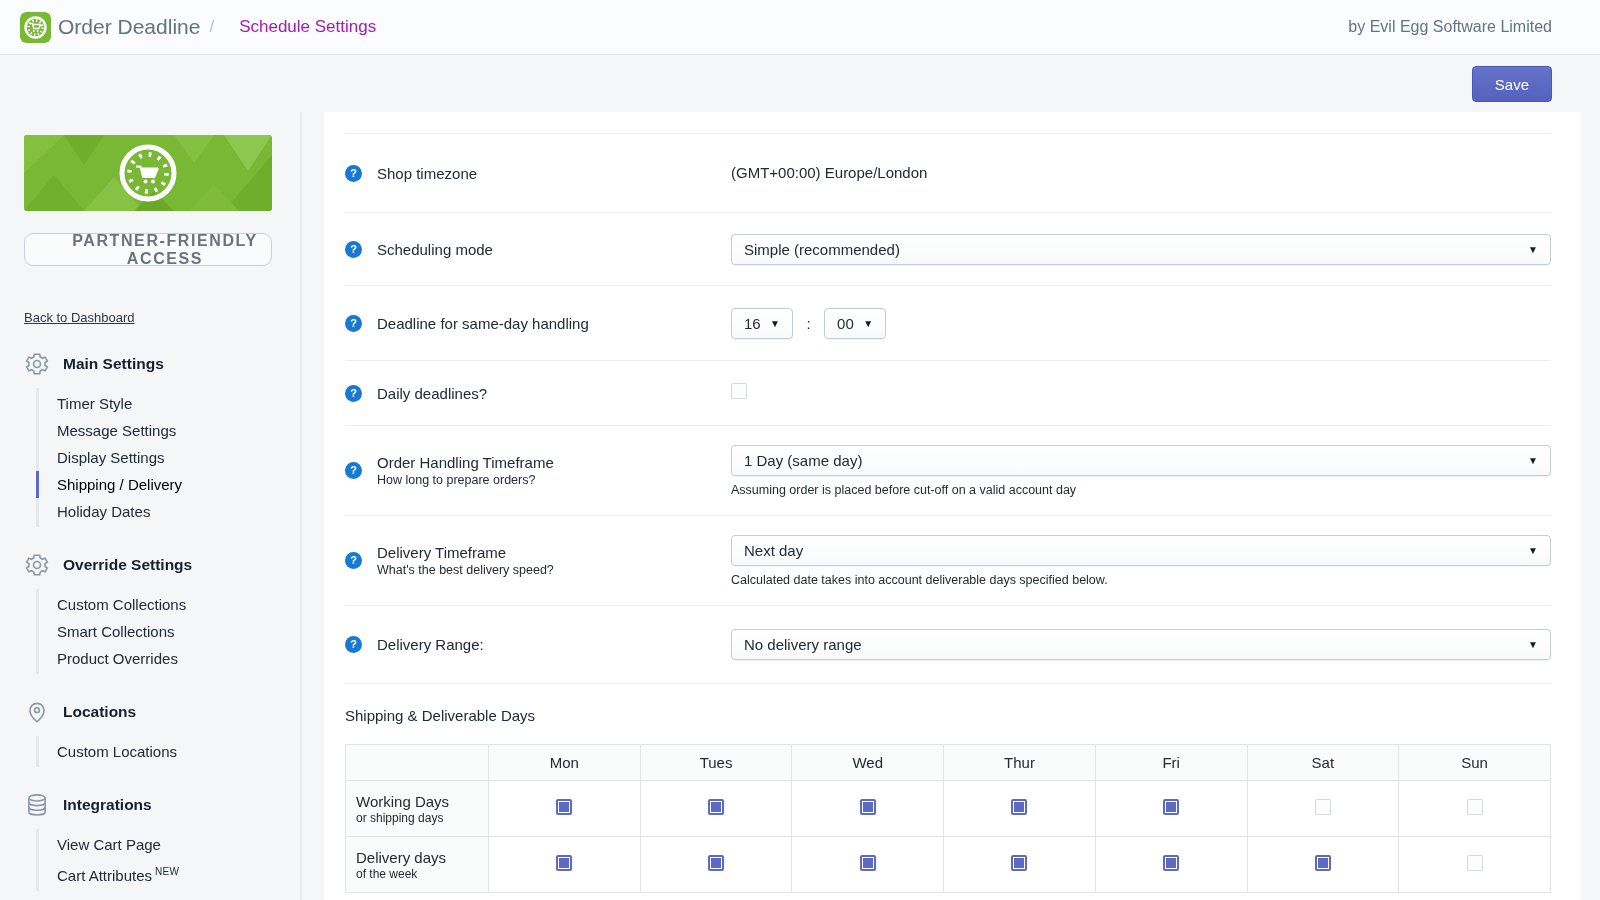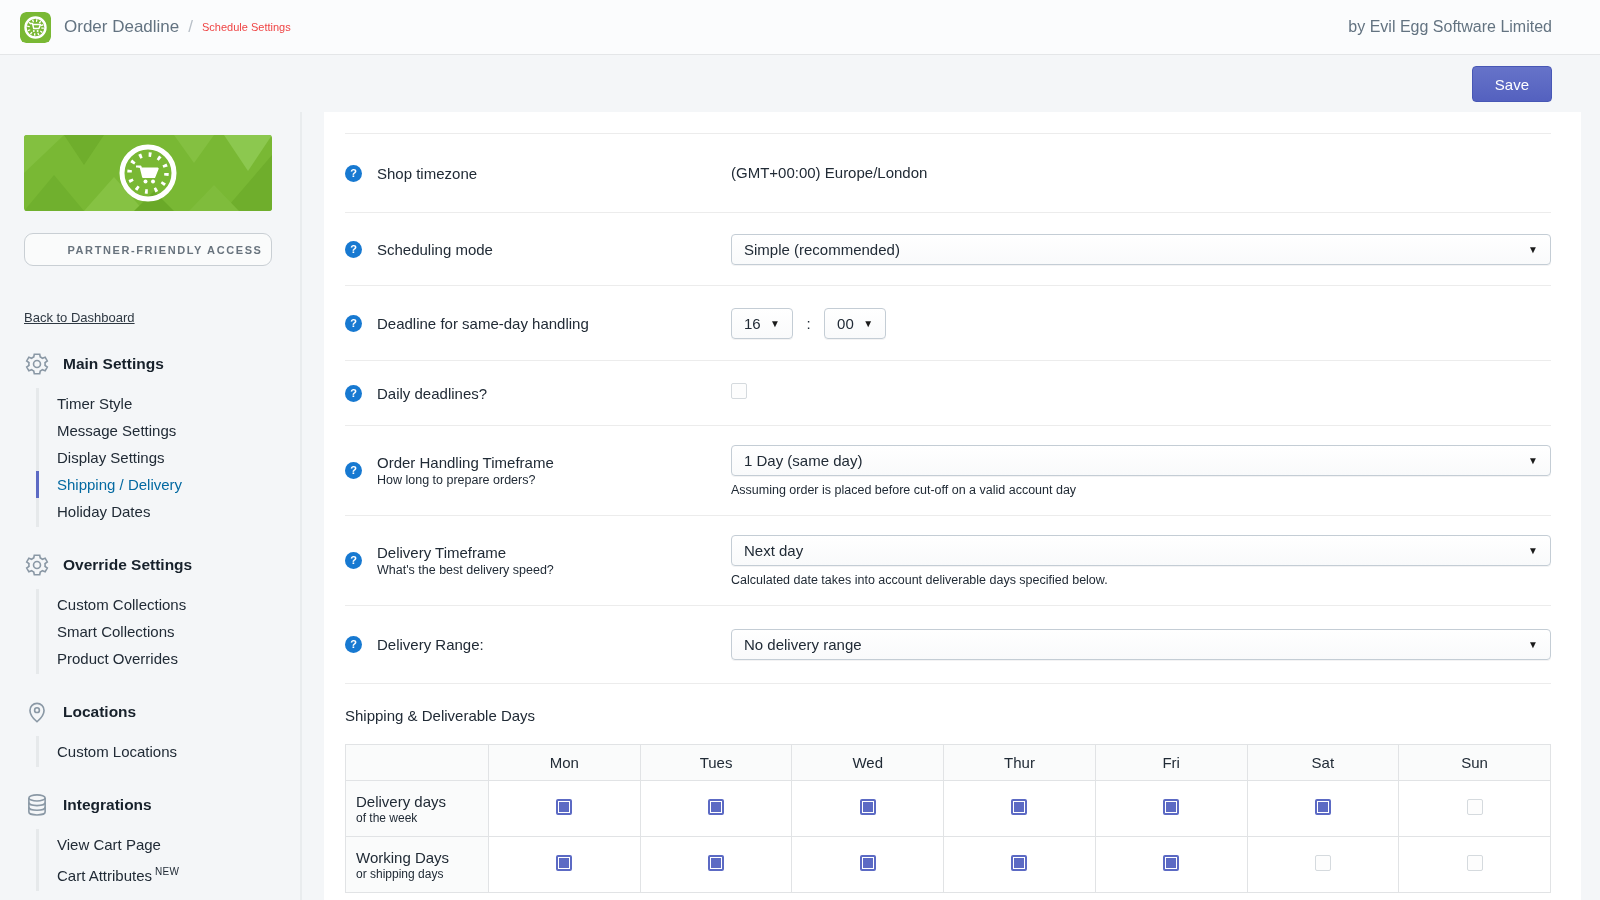--- a/index.html
+++ b/index.html
@@ -9,23 +9,23 @@
     background:#f4f6f8; color:#212b36;
     font-family:"Liberation Sans", sans-serif;
   }
   
   .topbar {
     position:absolute; top:0; left:0; right:0; height:55px;
     background:#fbfcfd; border-bottom:1px solid #e4e6e8;
     display:flex; align-items:center; padding:0 48px 0 20px;
   }
   .app-icon { width:31px; height:31px; border-radius:6px; flex:none; }
-  .crumb-app { color:#637381; font-size:17px; margin-left:13px; cursor:pointer; }
+  .crumb-app { color:#637381; font-size:21px; margin-left:7px; cursor:pointer; }
   .crumb-sep { color:#b8bfc7; font-size:17px; margin:0 9px; }
-  .crumb-page { color:#ef4444; font-size:11px; }
+  .crumb-page { color:#a21caf; font-size:17px;margin-left:16px; }
   .byline { margin-left:auto; color:#637381; font-size:16px; }
 
   
   .savebar {
     position:absolute; top:56px; left:0; right:0; height:56px;
     display:flex; align-items:center; justify-content:flex-end; padding-right:48px;
   }
   .save-btn {
     min-width:70px; height:36px; padding:0 22px;
     background:linear-gradient(#6673c9, #5461bf); border:1px solid #4757b5; border-radius:4px;
@@ -34,39 +34,39 @@
 
   
   .sidebar {
     position:absolute; top:112px; left:0; bottom:0; width:302px;
     border-right:2px solid #e9ecee; padding:23px 24px 0 24px;
   }
   .banner { width:248px; height:76px; border-radius:3px; display:block; }
   .partner-btn {
     margin-top:22px; width:248px; height:33px;
     border:1px solid #c9cfd4; border-radius:9px; background:#fafbfb;
-    color:#68737d; font-size:11px; font-weight:bold; letter-spacing:1.6px;
+    color:#68737d; font-size:16px; font-weight:bold; letter-spacing:1.6px;
     display:flex; align-items:center; justify-content:center; cursor:pointer;
     font-family:inherit;
     padding-left:40px;
   }
   .back-link {
     display:inline-block; margin-top:44px; font-size:13px; color:#2e3842;
     text-decoration:underline; cursor:pointer;
   }
   .nav-section { margin-top:25px; }
   .nav-head { display:flex; align-items:center; gap:13px; }
   .nav-head svg { flex:none; }
   .nav-title { font-size:15.5px; font-weight:bold; color:#17212b; }
   .nav-items { margin:11px 0 0 12px; border-left:3px solid #e6e9eb; padding:2px 0; }
   .nav-item {
     position:relative; padding:4px 0 4px 18px; font-size:15px; line-height:19px;
     color:#212b36; cursor:pointer;
   }
-  .nav-item.active { color:#0369a1; }
+  .nav-item.active { color:#000000; }
   .nav-item.active::before {
     content:""; position:absolute; left:-3px; top:0; bottom:0; width:3px; background:#5c6ac4;
   }
   .new-badge { font-size:10px; vertical-align:super; letter-spacing:.3px; margin-left:3px; }
 
   
   .main {
     position:absolute; top:112px; left:324px; width:1257px; bottom:0;
     background:#fff; padding:21px 30px 0 21px;
   }
@@ -328,39 +328,39 @@
         <th>Wed</th>
         <th>Thur</th>
         <th>Fri</th>
         <th>Sat</th>
         <th>Sun</th>
       </tr>
     </thead>
     <tbody>
       <tr>
         <td class="rowhead">
-          <div class="lbl">Delivery days</div>
-          <div class="sublbl">of the week</div>
+          <div class="lbl">Working Days</div>
+          <div class="sublbl">or shipping days</div>
         </td>
         <td class="daycell"><span class="checkbox on"></span></td>
         <td class="daycell"><span class="checkbox on"></span></td>
         <td class="daycell"><span class="checkbox on"></span></td>
         <td class="daycell"><span class="checkbox on"></span></td>
         <td class="daycell"><span class="checkbox on"></span></td>
-        <td class="daycell"><span class="checkbox on"></span></td>
+        <td class="daycell"><span class="checkbox"></span></td>
         <td class="daycell"><span class="checkbox"></span></td>
       </tr>
       <tr>
         <td class="rowhead">
-          <div class="lbl">Working Days</div>
-          <div class="sublbl">or shipping days</div>
+          <div class="lbl">Delivery days</div>
+          <div class="sublbl">of the week</div>
         </td>
         <td class="daycell"><span class="checkbox on"></span></td>
         <td class="daycell"><span class="checkbox on"></span></td>
         <td class="daycell"><span class="checkbox on"></span></td>
         <td class="daycell"><span class="checkbox on"></span></td>
         <td class="daycell"><span class="checkbox on"></span></td>
-        <td class="daycell"><span class="checkbox"></span></td>
+        <td class="daycell"><span class="checkbox on"></span></td>
         <td class="daycell"><span class="checkbox"></span></td>
       </tr>
     </tbody>
   </table>
 </div>
 
 </body></html>

